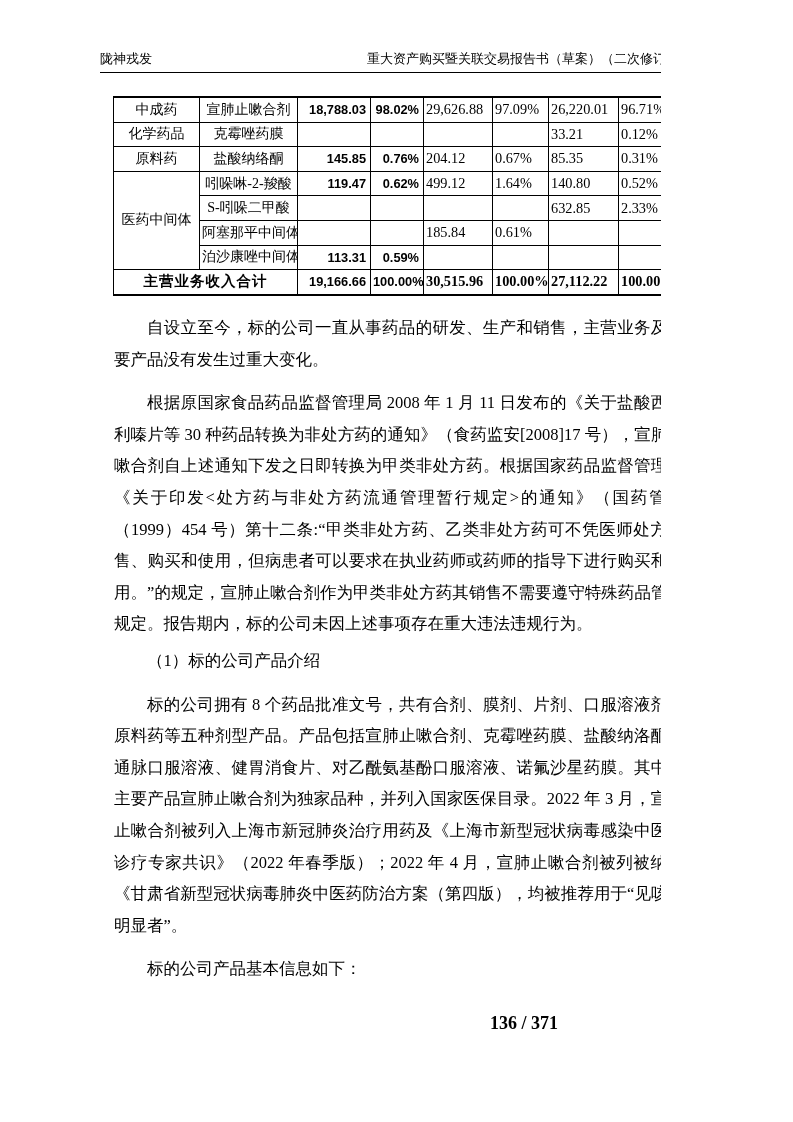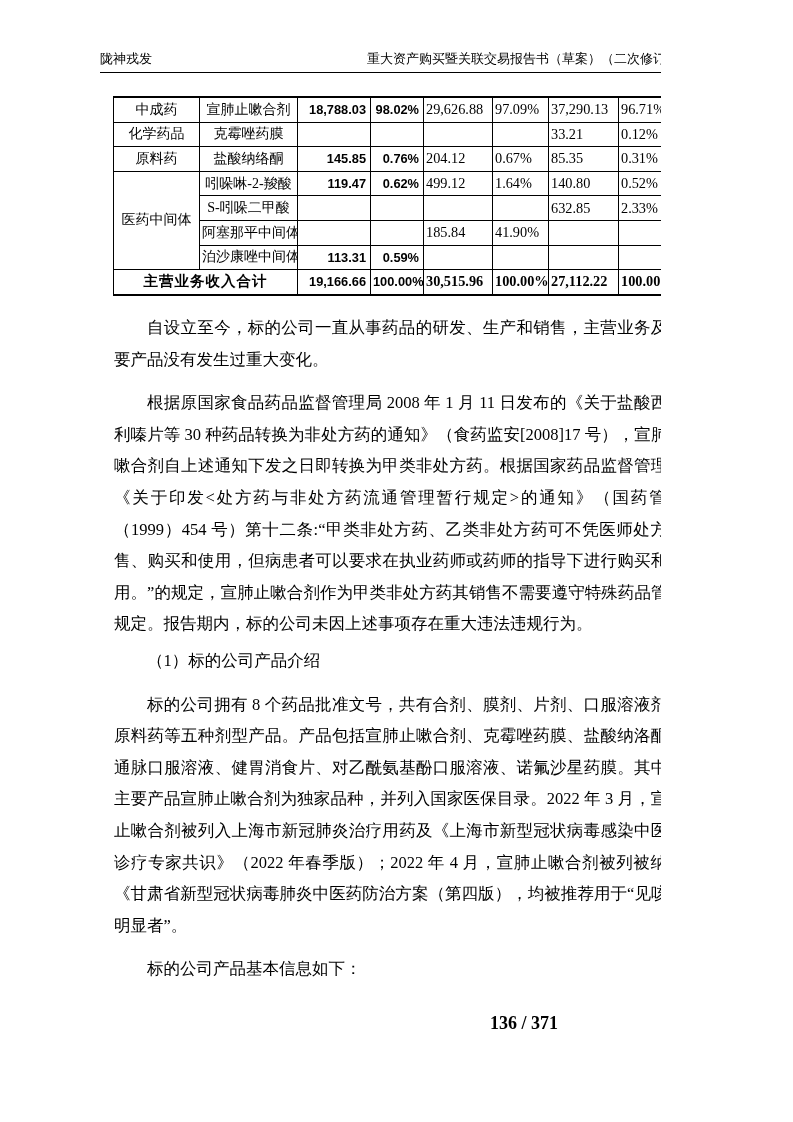--- a/index.html
+++ b/index.html
@@ -92,21 +92,21 @@
         <col style="width:65px">
     </colgroup>
     <tbody>
       <tr>
         <td>中成药</td>
         <td>宣肺止嗽合剂</td>
         <td class="num-b">18,788.03</td>
         <td class="num-b">98.02%</td>
         <td class="num-s">29,626.88</td>
         <td class="num-s">97.09%</td>
-        <td class="num-s">37,290.13</td>
+        <td class="num-s">26,220.01</td>
         <td class="num-s">96.71%</td>
       </tr>
       <tr>
         <td>化学药品</td>
         <td>克霉唑药膜</td>
         <td class="num-b"></td>
         <td class="num-b"></td>
         <td class="num-s"></td>
         <td class="num-s"></td>
         <td class="num-s">33.21</td>
@@ -139,21 +139,21 @@
         <td class="num-s"></td>
         <td class="num-s"></td>
         <td class="num-s">632.85</td>
         <td class="num-s">2.33%</td>
       </tr>
       <tr>
         <td>阿塞那平中间体</td>
         <td class="num-b"></td>
         <td class="num-b"></td>
         <td class="num-s">185.84</td>
-        <td class="num-s">41.90%</td>
+        <td class="num-s">0.61%</td>
         <td class="num-s"></td>
         <td class="num-s"></td>
       </tr>
       <tr>
         <td>泊沙康唑中间体</td>
         <td class="num-b">113.31</td>
         <td class="num-b">0.59%</td>
         <td class="num-s"></td>
         <td class="num-s"></td>
         <td class="num-s"></td>

